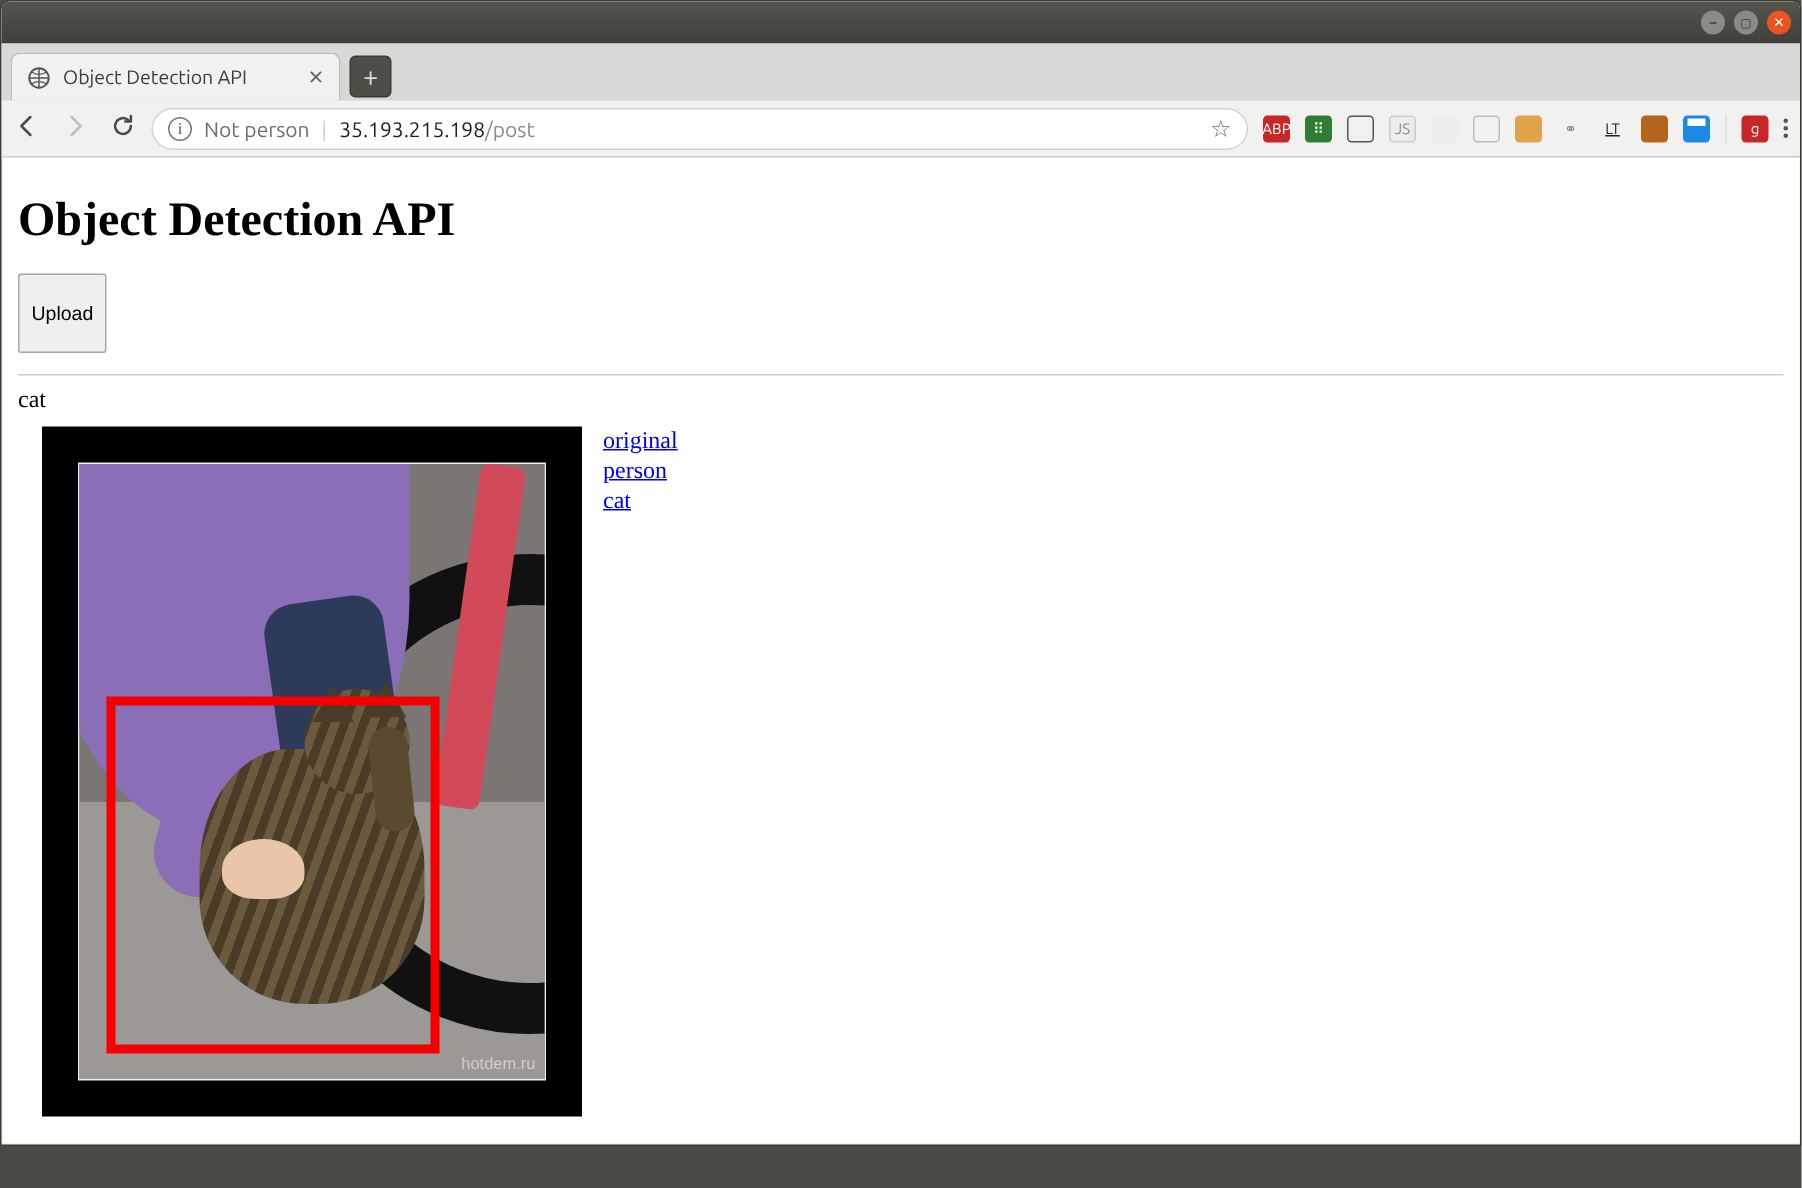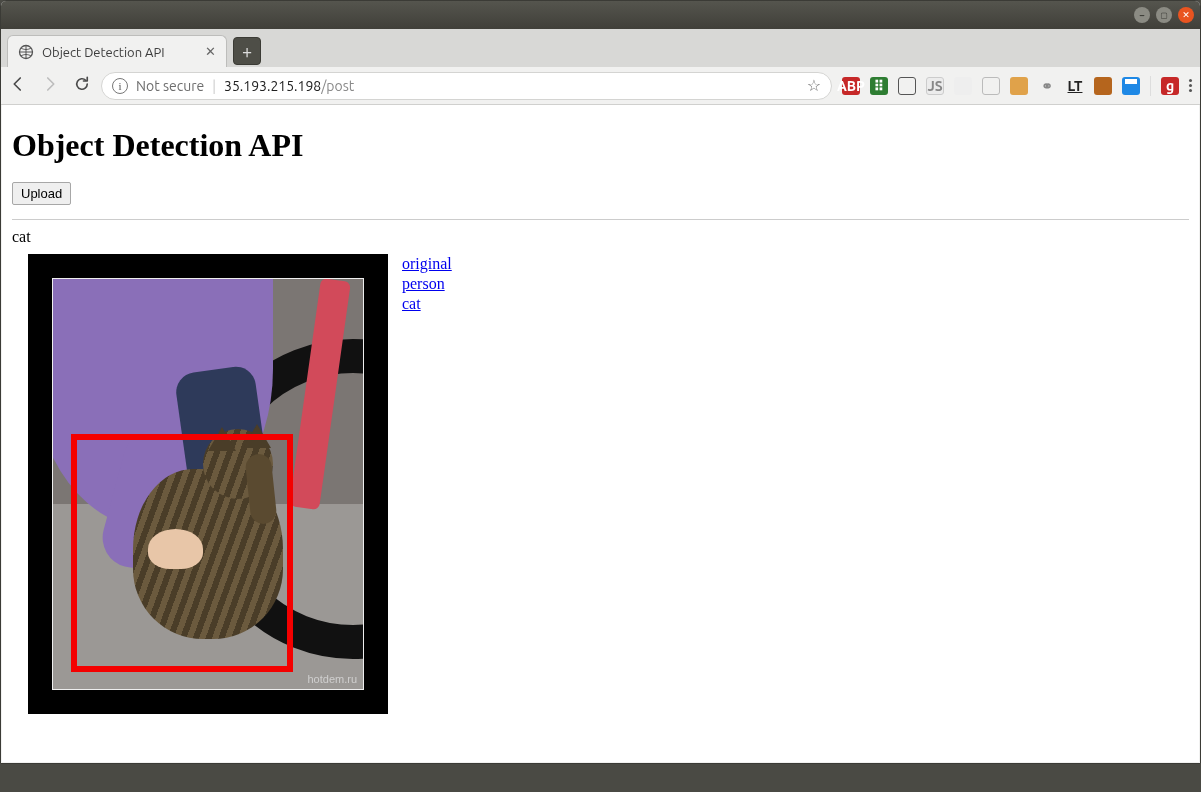--- a/index.html
+++ b/index.html
@@ -125,21 +125,21 @@
   .omnibox .url-dark { color: #202020; }
   .omnibox .url-light { color: #8a8a8a; }
   .omnibox .star { margin-left: auto; color: #6d6d6d; font-size: 16px; }
 
   .ext-icons {
     display: flex; gap: 10px; align-items: center;
   }
   .ext-icons .ext {
     width: 18px; height: 18px; border-radius: 3px;
     display: inline-flex; align-items: center; justify-content: center;
-    font-size: 14px; font-weight: bold;
+    font-size: 10px; font-weight: normal;
   }
   .abp { background: #c62828; color: #fff; }
   .grid4 { background: #2e7d32; color: #fff; font-size:8px; }
   .circ { border: 1.5px solid #555; border-radius: 50%; width:16px;height:16px; }
   .js  { background:#ececec; border:1px solid #ccc; color:#888; font-size:8px; }
   .pale { background:#eee; }
   .clock { border:1.5px solid #bbb; border-radius:50%; width:16px;height:16px; position:relative; }
   .cookie { background:#e0a24a; border-radius:50%; width:16px;height:16px; }
   .link  { color:#888; font-size:14px; }
   .lt    { color:#222; font-weight:bold; font-size:11px; text-decoration: underline;}
@@ -176,21 +176,21 @@
     background: #efefef;
     border: 1px solid #a7a7a7;
     border-radius: 2px;
     color: #000;
   }
   .file-status { margin-left: 4px; color: #222; }
 
   .upload-btn {
     font-family: Arial, sans-serif;
     font-size: 13px;
-    padding: 3px 8px;
+    padding: 18px 8px;
     background: #efefef;
     border: 1px solid #a7a7a7;
     border-radius: 2px;
   }
 
   hr.sep-line { border: none; border-top: 1px solid #ccc; margin: 14px 0 8px 0; }
 
   .result-label { font-size: 16px; margin: 0 0 8px 0; }
 
   .result-row { display: flex; align-items: flex-start; gap: 14px; }
@@ -328,21 +328,21 @@
       <span>
         <svg viewBox="0 0 24 24">
             <path d="M19 12a7 7 0 1 1-2.05-4.95" fill="none" stroke="#4a4a4a" stroke-width="2.2" stroke-linecap="round"></path>
             <path d="M19 3v5h-5" fill="none" stroke="#4a4a4a" stroke-width="2.2" stroke-linecap="round" stroke-linejoin="round"></path>
           </svg>
       </span>
     </div>
 
     <div class="omnibox">
       <span class="info-icon">i</span>
-      <span>Not secure</span>
+      <span>Not person</span>
       <span class="sep">|</span>
       <span>
         <span class="url-dark">35.193.215.198</span><span class="url-light">/post</span>
       </span>
       <span class="star">☆</span>
     </div>
 
     <div class="ext-icons">
       <span class="ext abp">ABP</span>
       <span class="ext grid4">⠿</span>

